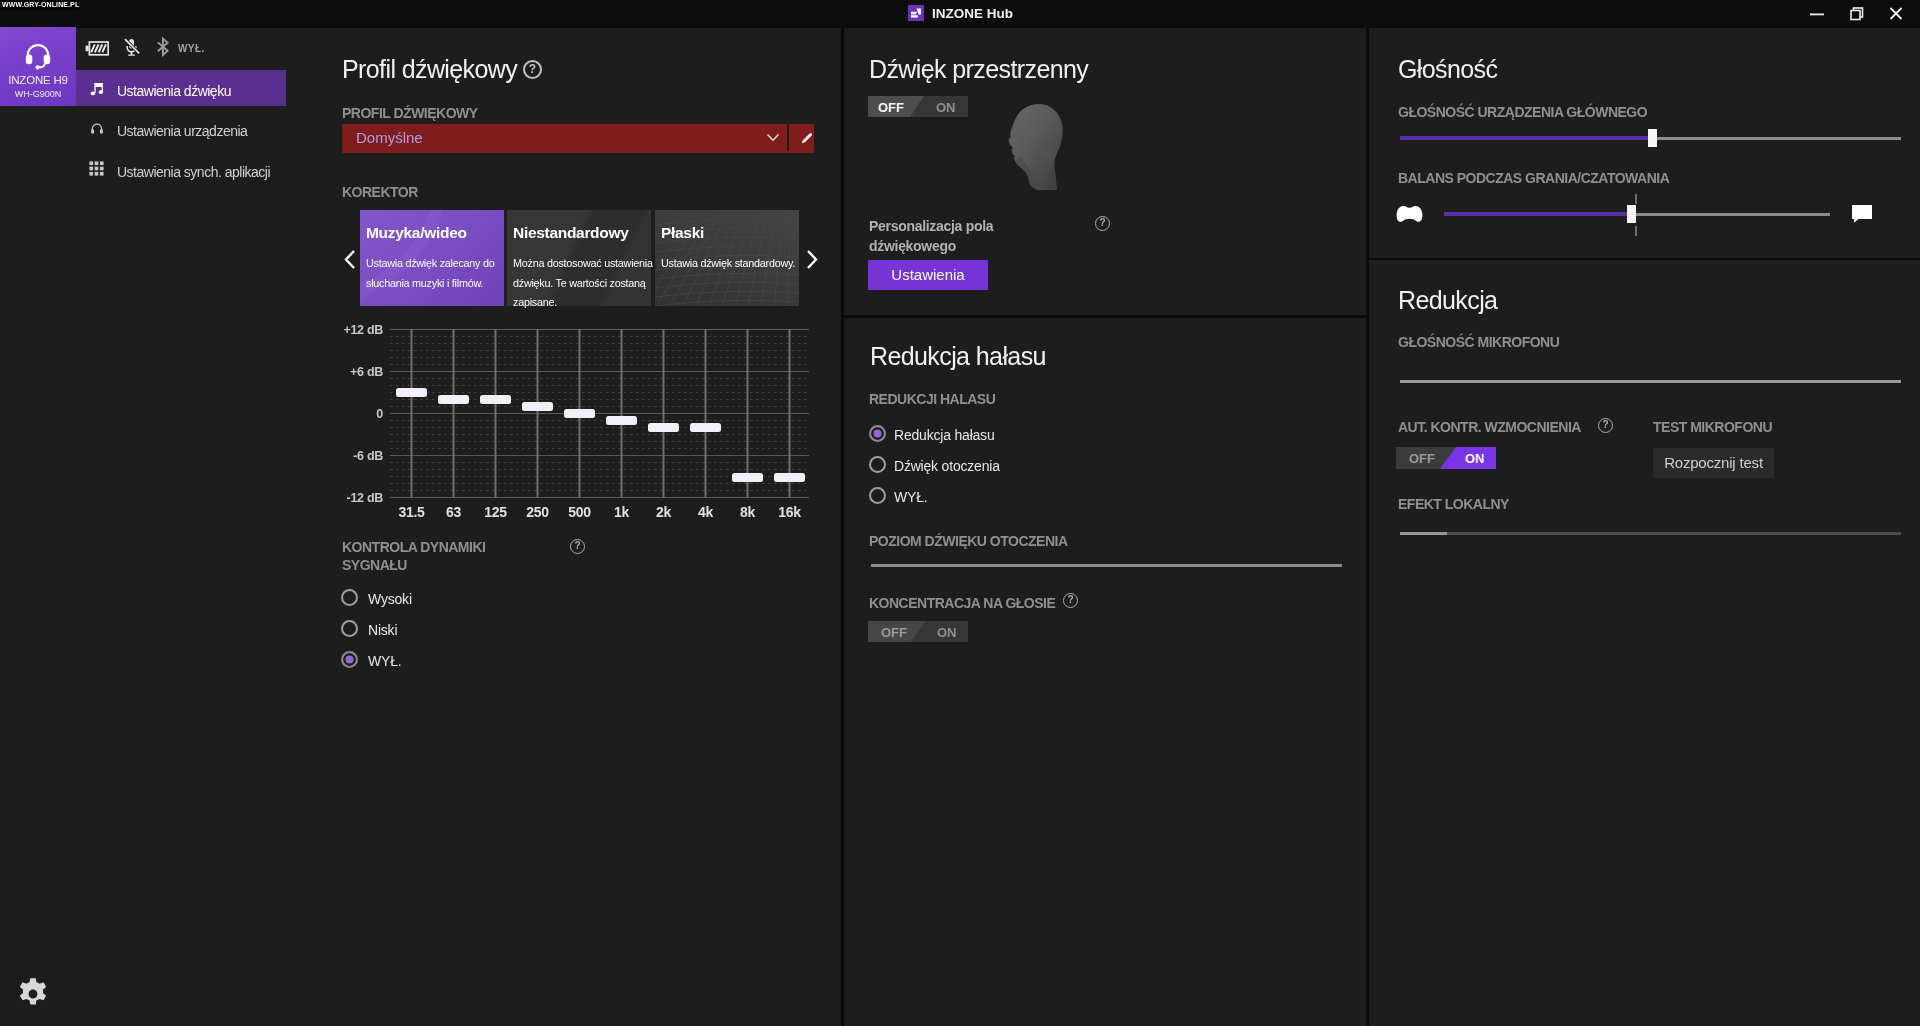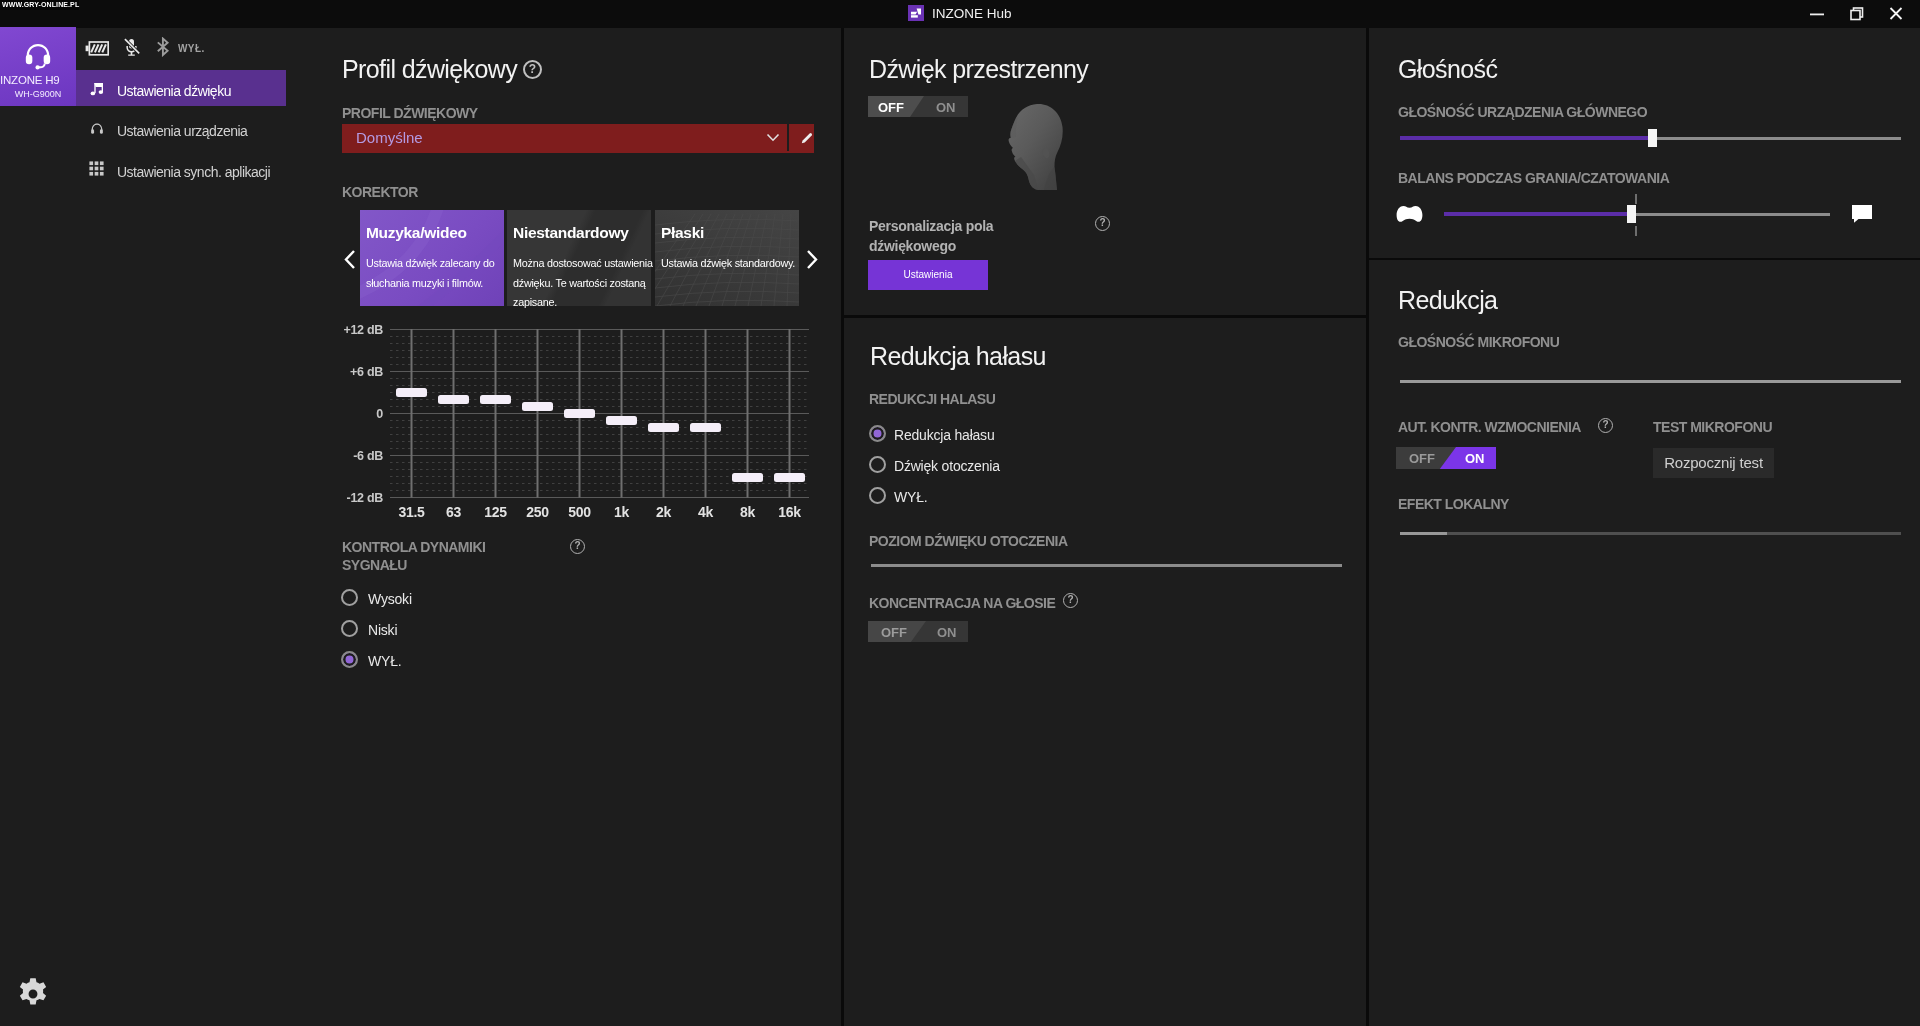--- a/index.html
+++ b/index.html
@@ -1,20 +1,20 @@
 <!DOCTYPE html>
 <html><head>
 <meta charset="utf-8">
 <style>
   * { margin:0; padding:0; box-sizing:border-box; }
   html,body { width:1920px; height:1026px; overflow:hidden; background:#1d1d1d;
     font-family:"Liberation Sans", sans-serif; -webkit-font-smoothing:antialiased; }
   .abs { position:absolute; }
   #stage { position:relative; width:1920px; height:1026px; background:#1d1d1d; }
-  .titlebar { position:absolute; left:0; top:0; width:1920px; height:28px; background:#0c0c0c; }
+  .titlebar { position:absolute; left:0; top:0; width:1920px; height:28px; background:#0c0c0c;font-weight:bold; }
   .apptitle { position:absolute; left:932px; top:6px; color:#f0f0f0; font-size:13.5px; }
   .lab { position:absolute; color:#909090; font-weight:bold; font-size:14px; letter-spacing:-0.5px; line-height:18px; }
   .h1 { position:absolute; color:#f2f2f2; font-size:25px; font-weight:400; letter-spacing:-0.6px; line-height:25px; }
   .qm { position:absolute; width:19px; height:19px; border:2px solid #c0c0c0; border-radius:50%;
         color:#c0c0c0; font-size:12px; font-weight:bold; text-align:center; line-height:15px; }
   .qm2 { position:absolute; width:15px; height:15px; border:1.5px solid #b0b0b0; border-radius:50%;
         color:#b0b0b0; font-size:10px; font-weight:bold; text-align:center; line-height:12px; }
   .vline { position:absolute; top:28px; width:3px; height:998px; background:#0a0a0a; }
   .radio { position:absolute; width:17px; height:17px; border-radius:50%; border:2px solid #a0a0a0; background:transparent; }
   .radio.sel { border-color:#8a8a8a; background:#9166d6; box-shadow:inset 0 0 0 2.5px #1d1d1d; }
@@ -48,21 +48,21 @@
   <div class="abs" style="left:2px;top:1px;color:#fff;font-size:7px;font-weight:bold;letter-spacing:0.1px">WWW.GRY-ONLINE.PL</div>
 
   <div class="abs" style="left:0;top:27px;width:76px;height:79px;background:linear-gradient(165deg,#8148d1,#6c36c0)">
     <svg class="abs" style="left:21px;top:8px" width="34" height="40" viewBox="0 0 24 26">
       <path d="M4 13.4 C4 8.6 7.6 5.2 12 5.2 C16.4 5.2 20 8.6 20 13.4 L20 15 L18.4 15 L18.4 13.2 C18.4 9.4 15.5 6.8 12 6.8 C8.5 6.8 5.6 9.4 5.6 13.2 Z" fill="#fff"></path>
       <rect x="3.4" y="12.6" width="4.6" height="7" rx="2.3" fill="#fff"></rect>
       <rect x="16" y="12.6" width="4.6" height="7" rx="2.3" fill="#fff"></rect>
       <path d="M17.4 19 C17.4 21.4 15.2 22.4 13.4 22.4 L12.2 22.4 L12.2 21 L13.6 21 C14.8 21 16 20.6 16 19 Z" fill="#fff"></path>
       <circle cx="11.7" cy="21.8" r="1.5" fill="#fff"></circle>
     </svg>
-    <div class="abs" style="left:0;top:47px;width:76px;text-align:left;color:#f4edff;font-size:11.5px;letter-spacing:-0.2px">INZONE H9</div>
+    <div class="abs" style="left:0;top:47px;width:76px;text-align:center;color:#f4edff;font-size:11.5px;letter-spacing:-0.2px">INZONE H9</div>
     <div class="abs" style="left:0;top:61.5px;width:76px;text-align:center;color:#f4edff;font-size:9px">WH-G900N</div>
   </div>
 
   <svg class="abs" style="left:85px;top:41px" width="24" height="15" viewBox="0 0 24 15">
     <rect x="0.6" y="4.6" width="3" height="5.6" fill="#e8e8e8"></rect>
     <rect x="4.4" y="1" width="18.8" height="12.8" fill="none" stroke="#e8e8e8" stroke-width="1.7"></rect>
     <g stroke="#e8e8e8" stroke-width="2">
       <path d="M6.2 11.4 L9.8 3.4"></path>
         <path d="M9.9 11.4 L13.5 3.4"></path>
         <path d="M13.6 11.4 L17.2 3.4"></path>
@@ -302,21 +302,21 @@
       C16.5 8 24 4 33 3 Z" fill="url(#hg)"></path>
     <path d="M12.2 16.5 C10.3 20 9.2 23.5 7.5 28 C6.4 30.5 6 33.5 6.8 36.8 L12 36 C11.5 29 12 22 14 16 Z" fill="#5c5c5c" opacity="0.5"></path>
     <path d="M11 60 C12.5 63 15 65.5 19.5 69 C22 71 23.8 74 24.5 78 C25.5 83 28 88 34 89 L30 74 L17 56 Z" fill="#484848" opacity="0.6"></path>
     <ellipse cx="42" cy="52" rx="3.2" ry="5.5" fill="#525252" opacity="0.8" transform="rotate(-14 42 52)"></ellipse>
     <path d="M50.5 66 L51.5 74 L53 89 L40 89 C42 80 45 71 50.5 66 Z" fill="#424242" opacity="0.55"></path>
   </svg>
 
   <div class="abs" style="left:869px;top:217px;color:#b2b2b2;font-size:14px;font-weight:bold;letter-spacing:-0.3px;line-height:19.5px">Personalizacja pola<br>dźwiękowego</div>
   <div class="qm2" style="left:1095px;top:216px">?</div>
 
-  <div class="abs" style="left:868px;top:260px;width:120px;height:30px;background:#7634d6;color:#fff;font-size:10px;text-align:center;line-height:30px">Ustawienia</div>
+  <div class="abs" style="left:868px;top:260px;width:120px;height:30px;background:#7634d6;color:#fff;font-size:15px;text-align:center;line-height:30px">Ustawienia</div>
 
   <div class="h1" style="left:870px;top:344px">Redukcja hałasu</div>
   <div class="lab" style="left:869px;top:390px">REDUKCJI HALASU</div>
 
   <div class="radio sel" style="left:869px;top:425px"></div>
   <div class="rlabel" style="left:894px;top:427px">Redukcja hałasu</div>
   <div class="radio" style="left:869px;top:456px"></div>
   <div class="rlabel" style="left:894px;top:458px">Dźwięk otoczenia</div>
   <div class="radio" style="left:869px;top:487px"></div>
   <div class="rlabel" style="left:894px;top:489px">WYŁ.</div>

